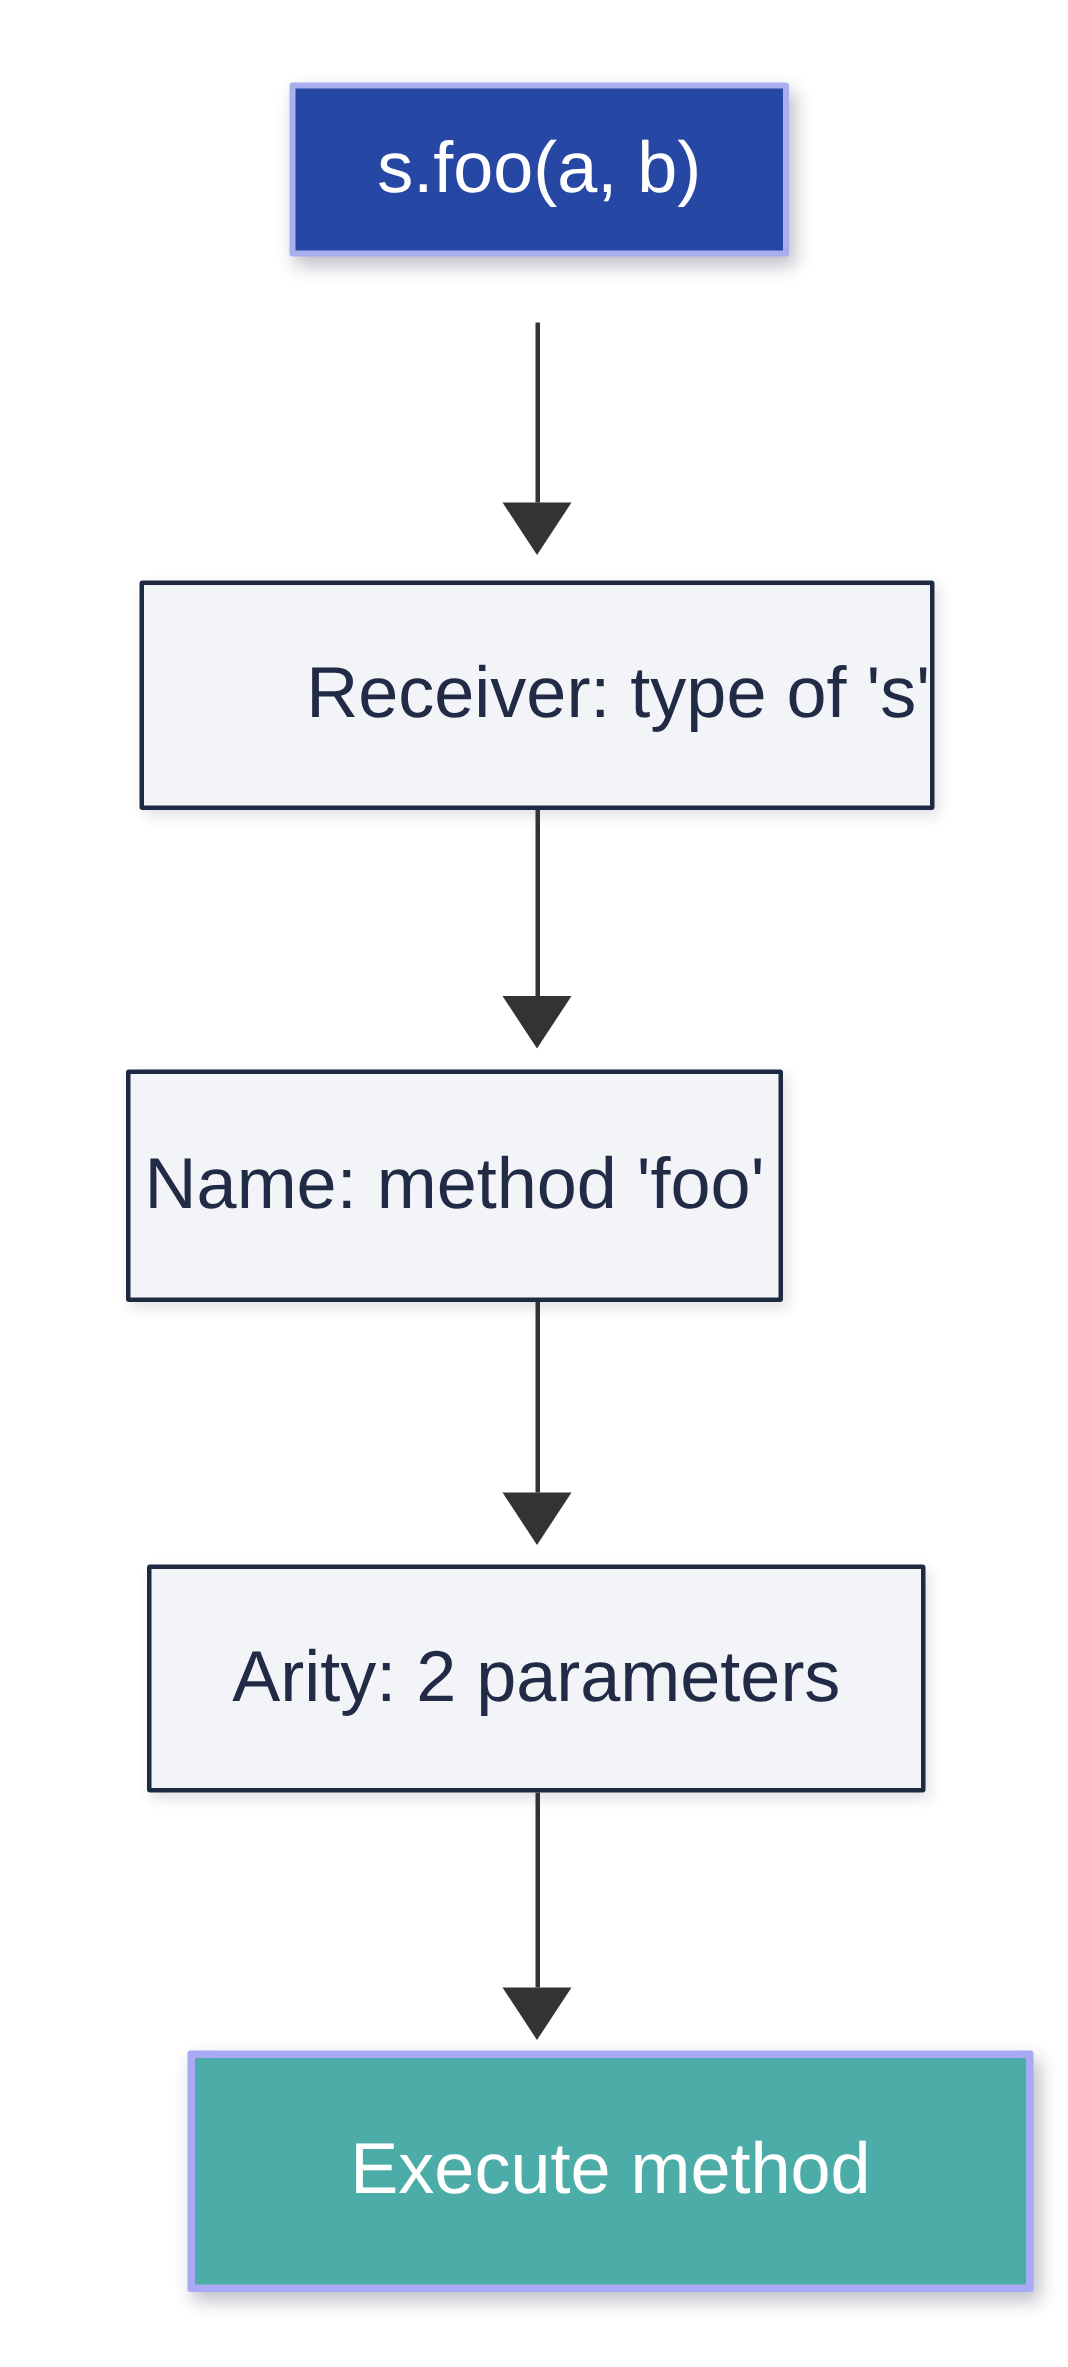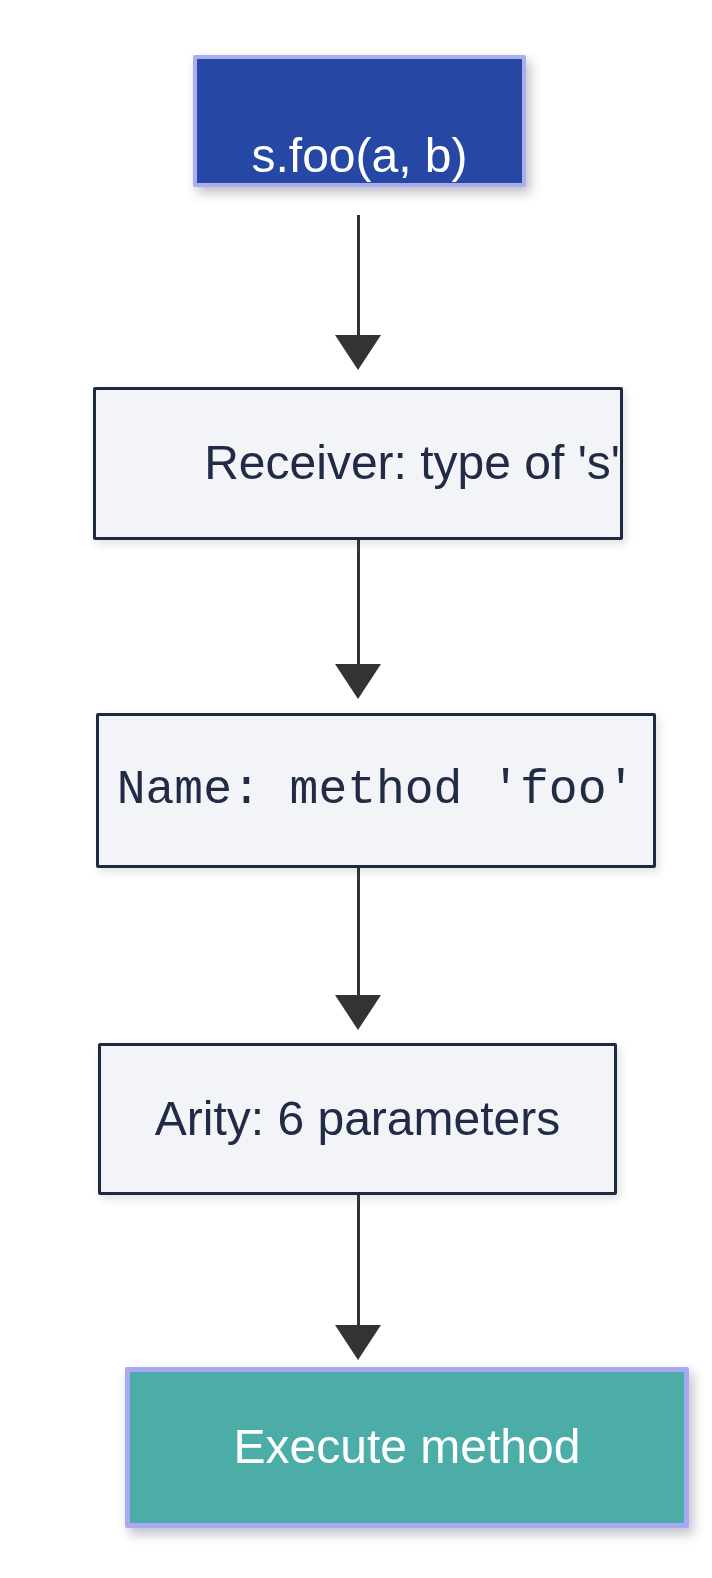--- a/index.html
+++ b/index.html
@@ -20,35 +20,34 @@
     box-sizing: border-box;
     display: flex;
     align-items: center;
     justify-content: center;
     font-size: 48px;
     line-height: 1.1;
     text-align: center;
     border-radius: 2px;
   }
   .node.start {
-    left: 193px; top: 55px; width: 333px; height: 132px;
+    left: 193px; top: 55px; width: 333px; height: 116px;
     background: var(--start-fill, #2647a3);
     border: 4px solid var(--start-border, #a9aeee);
     color: var(--light-text, #ffffff);
     box-shadow: 4px 6px 12px rgba(40, 40, 70, 0.30);
-    align-items: flex-end;
   }
   .node.process {
     background: var(--process-fill, #f2f4f8);
     border: 3px solid var(--process-border, #1e2a42);
     color: var(--process-text, #212b45);
     box-shadow: 3px 4px 9px rgba(40, 40, 70, 0.14);
   }
   .node.p1 { left: 93px;  top: 387px;  width: 530px; height: 153px; justify-content: flex-end; }
-  .node.p2 { left: 96px;  top: 713px;  width: 560px; height: 155px; font-family: Liberation Mono, monospace; }
+  .node.p2 { left: 84px;  top: 713px;  width: 438px; height: 155px; }
   .node.p3 { left: 98px;  top: 1043px; width: 519px; height: 152px; }
   .node.end {
     left: 125px; top: 1367px; width: 564px; height: 161px;
     background: var(--end-fill, #4cada8);
     border: 5px solid var(--end-border, #a7a9f2);
     color: var(--light-text, #ffffff);
     box-shadow: 4px 6px 12px rgba(40, 40, 70, 0.30);
   }
   .arrow {
     position: absolute;
@@ -101,21 +100,21 @@
   <div class="node process p2">
     <span class="node-label">Name: method 'foo'</span>
   </div>
 
   <div class="arrow a3">
     <div class="shaft"></div>
     <div class="head"></div>
   </div>
 
   <div class="node process p3">
-    <span class="node-label">Arity: 6 parameters</span>
+    <span class="node-label">Arity: 2 parameters</span>
   </div>
 
   <div class="arrow a4">
     <div class="shaft"></div>
     <div class="head"></div>
   </div>
 
   <div class="node end">
     <span class="node-label">Execute method</span>
   </div>

